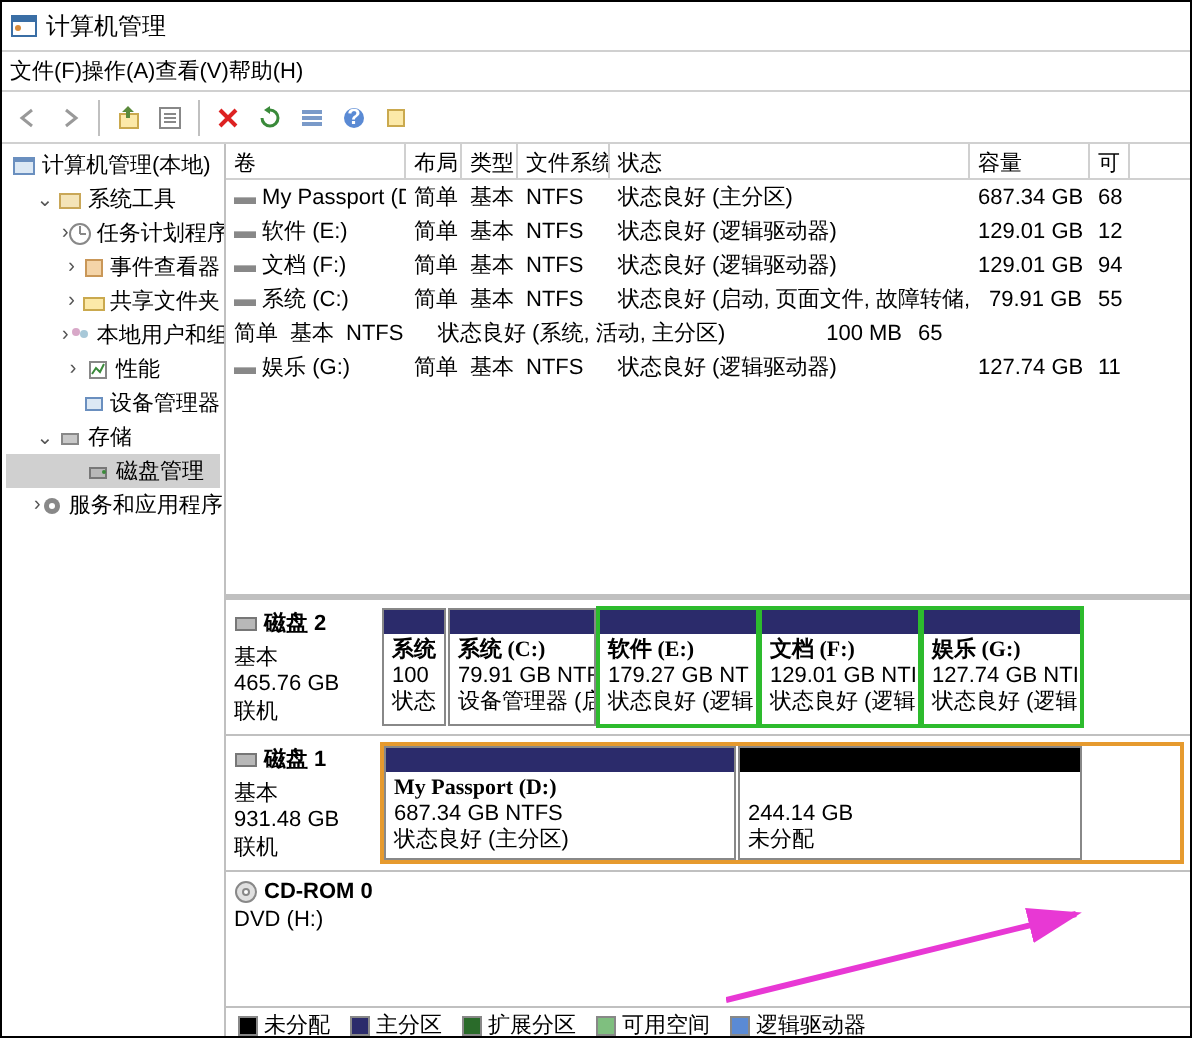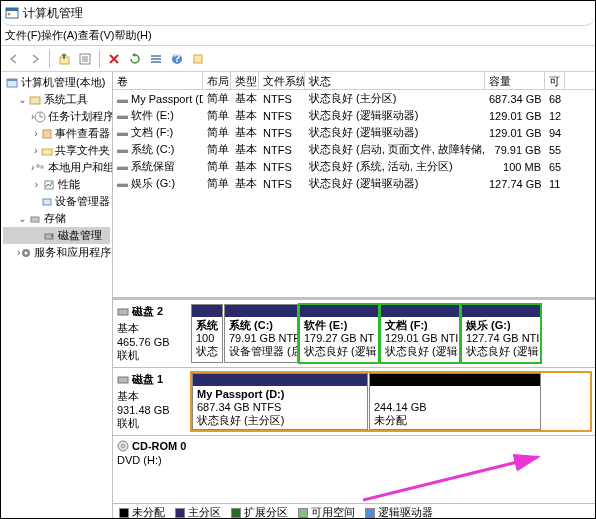--- a/index.html
+++ b/index.html
@@ -1,17 +1,17 @@
 <!DOCTYPE html>
 <html><head>
 <meta charset="utf-8">
 <style>
 * { box-sizing: border-box; margin: 0; padding: 0; font-family: "Microsoft YaHei", "Segoe UI", Tahoma, sans-serif; font-size: 11px; }
 body { background: #fff; width: 596px; height: 519px; overflow: hidden; border: 1px solid #000; position: relative; }
-.titlebar { height: 22px; display: flex; align-items: center; padding: 12px 4px; border-bottom: 1px solid #d0d0d0; border-radius: 10px; }
+.titlebar { height: 22px; display: flex; align-items: center; padding: 12px 4px; border-bottom: 1px solid #d0d0d0; }
 .titlebar .icon { width: 14px; height: 14px; margin-right: 4px; }
 .titlebar .title { font-size: 12px; }
 .menubar { height: 20px; display: flex; align-items: center; padding: 0 4px; border-bottom: 1px solid #d0d0d0; }
 .menubar .mi { cursor: default; }
 .toolbar { height: 26px; display: flex; align-items: center; padding: 0 4px; gap: 3px; border-bottom: 1px solid #d0d0d0; }
 .toolbar .tb { width: 18px; height: 18px; display: flex; align-items: center; justify-content: center; border: 1px solid transparent; }
 .toolbar .sep { width: 1px; height: 18px; background: #c0c0c0; margin: 0 2px; }
 .content { display: flex; height: calc(100% - 68px); }
 .tree { width: 112px; border-right: 1px solid #c0c0c0; padding: 2px; overflow: hidden; }
 .tree-node { display: flex; align-items: center; height: 17px; padding-left: 2px; white-space: nowrap; }
@@ -28,21 +28,21 @@
 .vlrow .cell { padding: 0 4px; overflow: hidden; white-space: nowrap; text-overflow: clip; }
 .c-vol { width: 90px; } .c-lay { width: 28px; } .c-typ { width: 28px; } .c-fs { width: 46px; } .c-stat { width: 180px; } .c-cap { width: 60px; text-align: right; } .c-av { width: 20px; }
 .diskmap { flex: 1; overflow: hidden; position: relative; }
 .diskrow { display: flex; border-bottom: 1px solid #c0c0c0; padding: 4px; gap: 4px; }
 .diskhdr { width: 70px; font-size: 11px; }
 .diskhdr .dname { font-weight: bold; margin-bottom: 2px; display: flex; align-items: center; gap: 3px; }
 .partitions { flex: 1; display: flex; gap: 1px; }
 .part { border: 1px solid #888; display: flex; flex-direction: column; }
 .part .stripe { height: 12px; }
 .part .plabel { padding: 2px 4px; font-size: 11px; line-height: 13px; white-space: nowrap; overflow: hidden; }
-.part .plabel .pname { font-weight: bold; }
+.part .plabel .pname { font-weight: bold; font-family: Liberation Serif, serif; }
 .stripe.navy { background: #2b2b6b; }
 .stripe.black { background: #000; }
 .hl-green { outline: 2px solid #2dbb2d; outline-offset: -1px; }
 .hl-orange { outline: 2px solid #e69a2e; outline-offset: -1px; }
 .legend { position: absolute; bottom: 0; left: 0; right: 0; height: 18px; border-top: 1px solid #c0c0c0; display: flex; align-items: center; padding: 0 6px; gap: 10px; background: #fff; }
 .legend .litem { display: flex; align-items: center; gap: 3px; }
 .legend .sw { width: 10px; height: 10px; border: 1px solid #888; }
 .arrow { position: absolute; pointer-events: none; }
 svg { display: block; }
 </style>
@@ -276,21 +276,20 @@
           <div class="vlrow">
             <div class="cell c-vol"><span style="color:#888">▬</span> 系统 (C:)</div>
             <div class="cell c-lay">简单</div>
             <div class="cell c-typ">基本</div>
             <div class="cell c-fs">NTFS</div>
             <div class="cell c-stat">状态良好 (启动, 页面文件, 故障转储, 主分区)</div>
             <div class="cell c-cap">79.91 GB</div>
             <div class="cell c-av">55</div>
           </div>
           <div class="vlrow">
-            <div class="cell c-vol"><span style="color:#888">▬</span> 系统保留</div>
             <div class="cell c-lay">简单</div>
             <div class="cell c-typ">基本</div>
             <div class="cell c-fs">NTFS</div>
             <div class="cell c-stat">状态良好 (系统, 活动, 主分区)</div>
             <div class="cell c-cap">100 MB</div>
             <div class="cell c-av">65</div>
           </div>
           <div class="vlrow">
             <div class="cell c-vol"><span style="color:#888">▬</span> 娱乐 (G:)</div>
             <div class="cell c-lay">简单</div>

